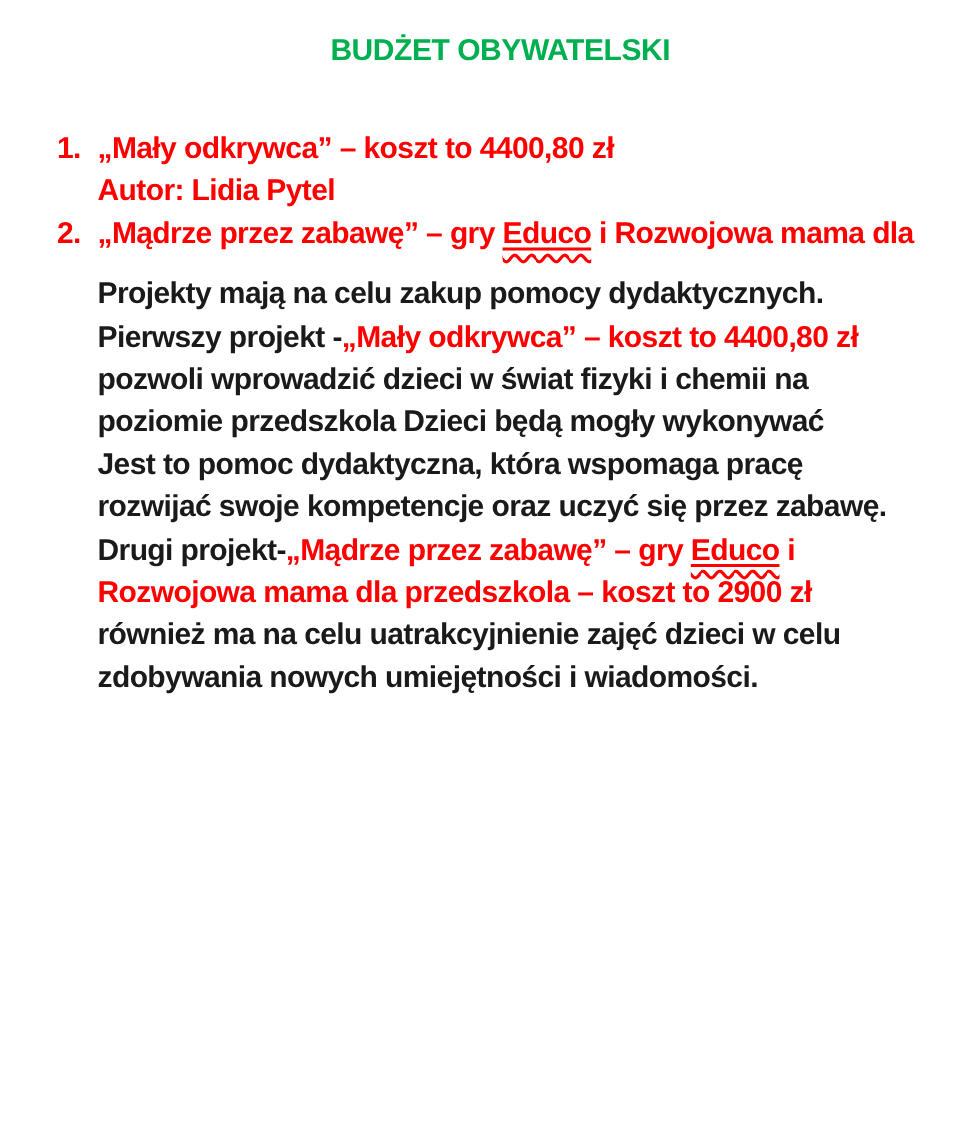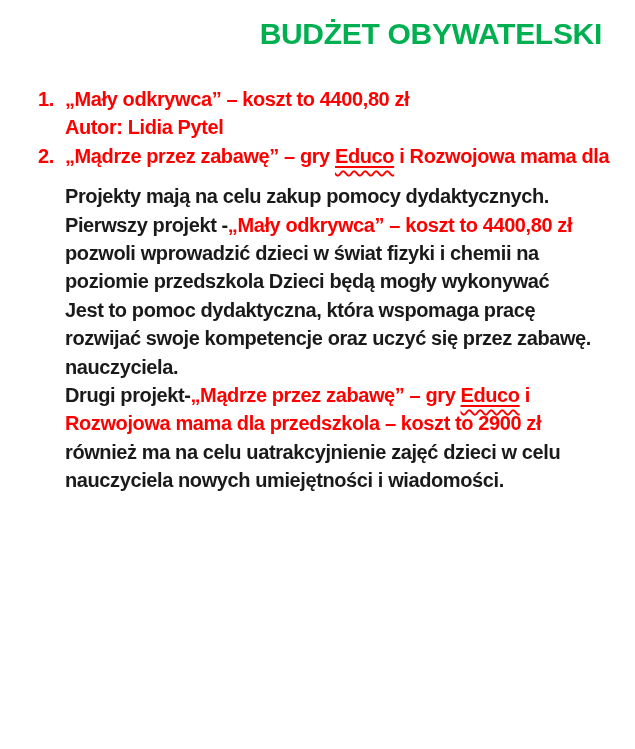--- a/index.html
+++ b/index.html
@@ -21,22 +21,22 @@
     font-weight: 700;
   }
   .page {
     position: relative;
     width: 635px;
     height: 749px;
   }
   .title {
     margin: 19px 0 0 65px;
     width: 537px;
-    text-align: right;
-    font-size: 30px;
+    text-align: center;
+    font-size: 20px;
     line-height: 30px;
     letter-spacing: -0.3px;
     color: var(--green);
     font-weight: 700;
   }
   .content {
     margin-left: 65px;
     width: 545px;
     font-size: 20px;
     line-height: 28.4px;
@@ -88,20 +88,19 @@
         <div class="line"><span class="seg red">Autor: Lidia Pytel</span></div>
         <div class="line"><span class="marker">2.</span><span class="seg red">„Mądrze przez zabawę” – gry </span><span class="seg red wavy"><span class="solid-u">Educo</span></span><span class="seg red"> i Rozwojowa mama dla</span></div>
       </div>
     <div class="paragraph">
         <div class="line"><span class="seg black">Projekty mają na celu zakup pomocy dydaktycznych.</span></div>
         <div class="line"><span class="seg black">Pierwszy projekt -</span><span class="seg red">„Mały odkrywca” – koszt to 4400,80 zł</span></div>
         <div class="line"><span class="seg black">pozwoli wprowadzić dzieci w świat fizyki i chemii na</span></div>
         <div class="line"><span class="seg black">poziomie przedszkola Dzieci będą mogły wykonywać</span></div>
         <div class="line"><span class="seg black">Jest to pomoc dydaktyczna, która wspomaga pracę</span></div>
         <div class="line"><span class="seg black">rozwijać swoje kompetencje oraz uczyć się przez zabawę.</span></div>
-        <div class="line"><span class="seg black">nauczyciela.</span></div>
         <div class="line"><span class="seg black">Drugi projekt-</span><span class="seg red">„Mądrze przez zabawę” – gry </span><span class="seg red wavy"><span class="solid-u">Educo</span></span><span class="seg red"> i</span></div>
         <div class="line"><span class="seg red">Rozwojowa mama dla przedszkola – koszt to 2900 zł</span></div>
         <div class="line"><span class="seg black">również ma na celu uatrakcyjnienie zajęć dzieci w celu</span></div>
-        <div class="line"><span class="seg black">nauczyciela nowych umiejętności i wiadomości.</span></div>
+        <div class="line"><span class="seg black">zdobywania nowych umiejętności i wiadomości.</span></div>
       </div>
   </div>
 </div>
 
 </body></html>

